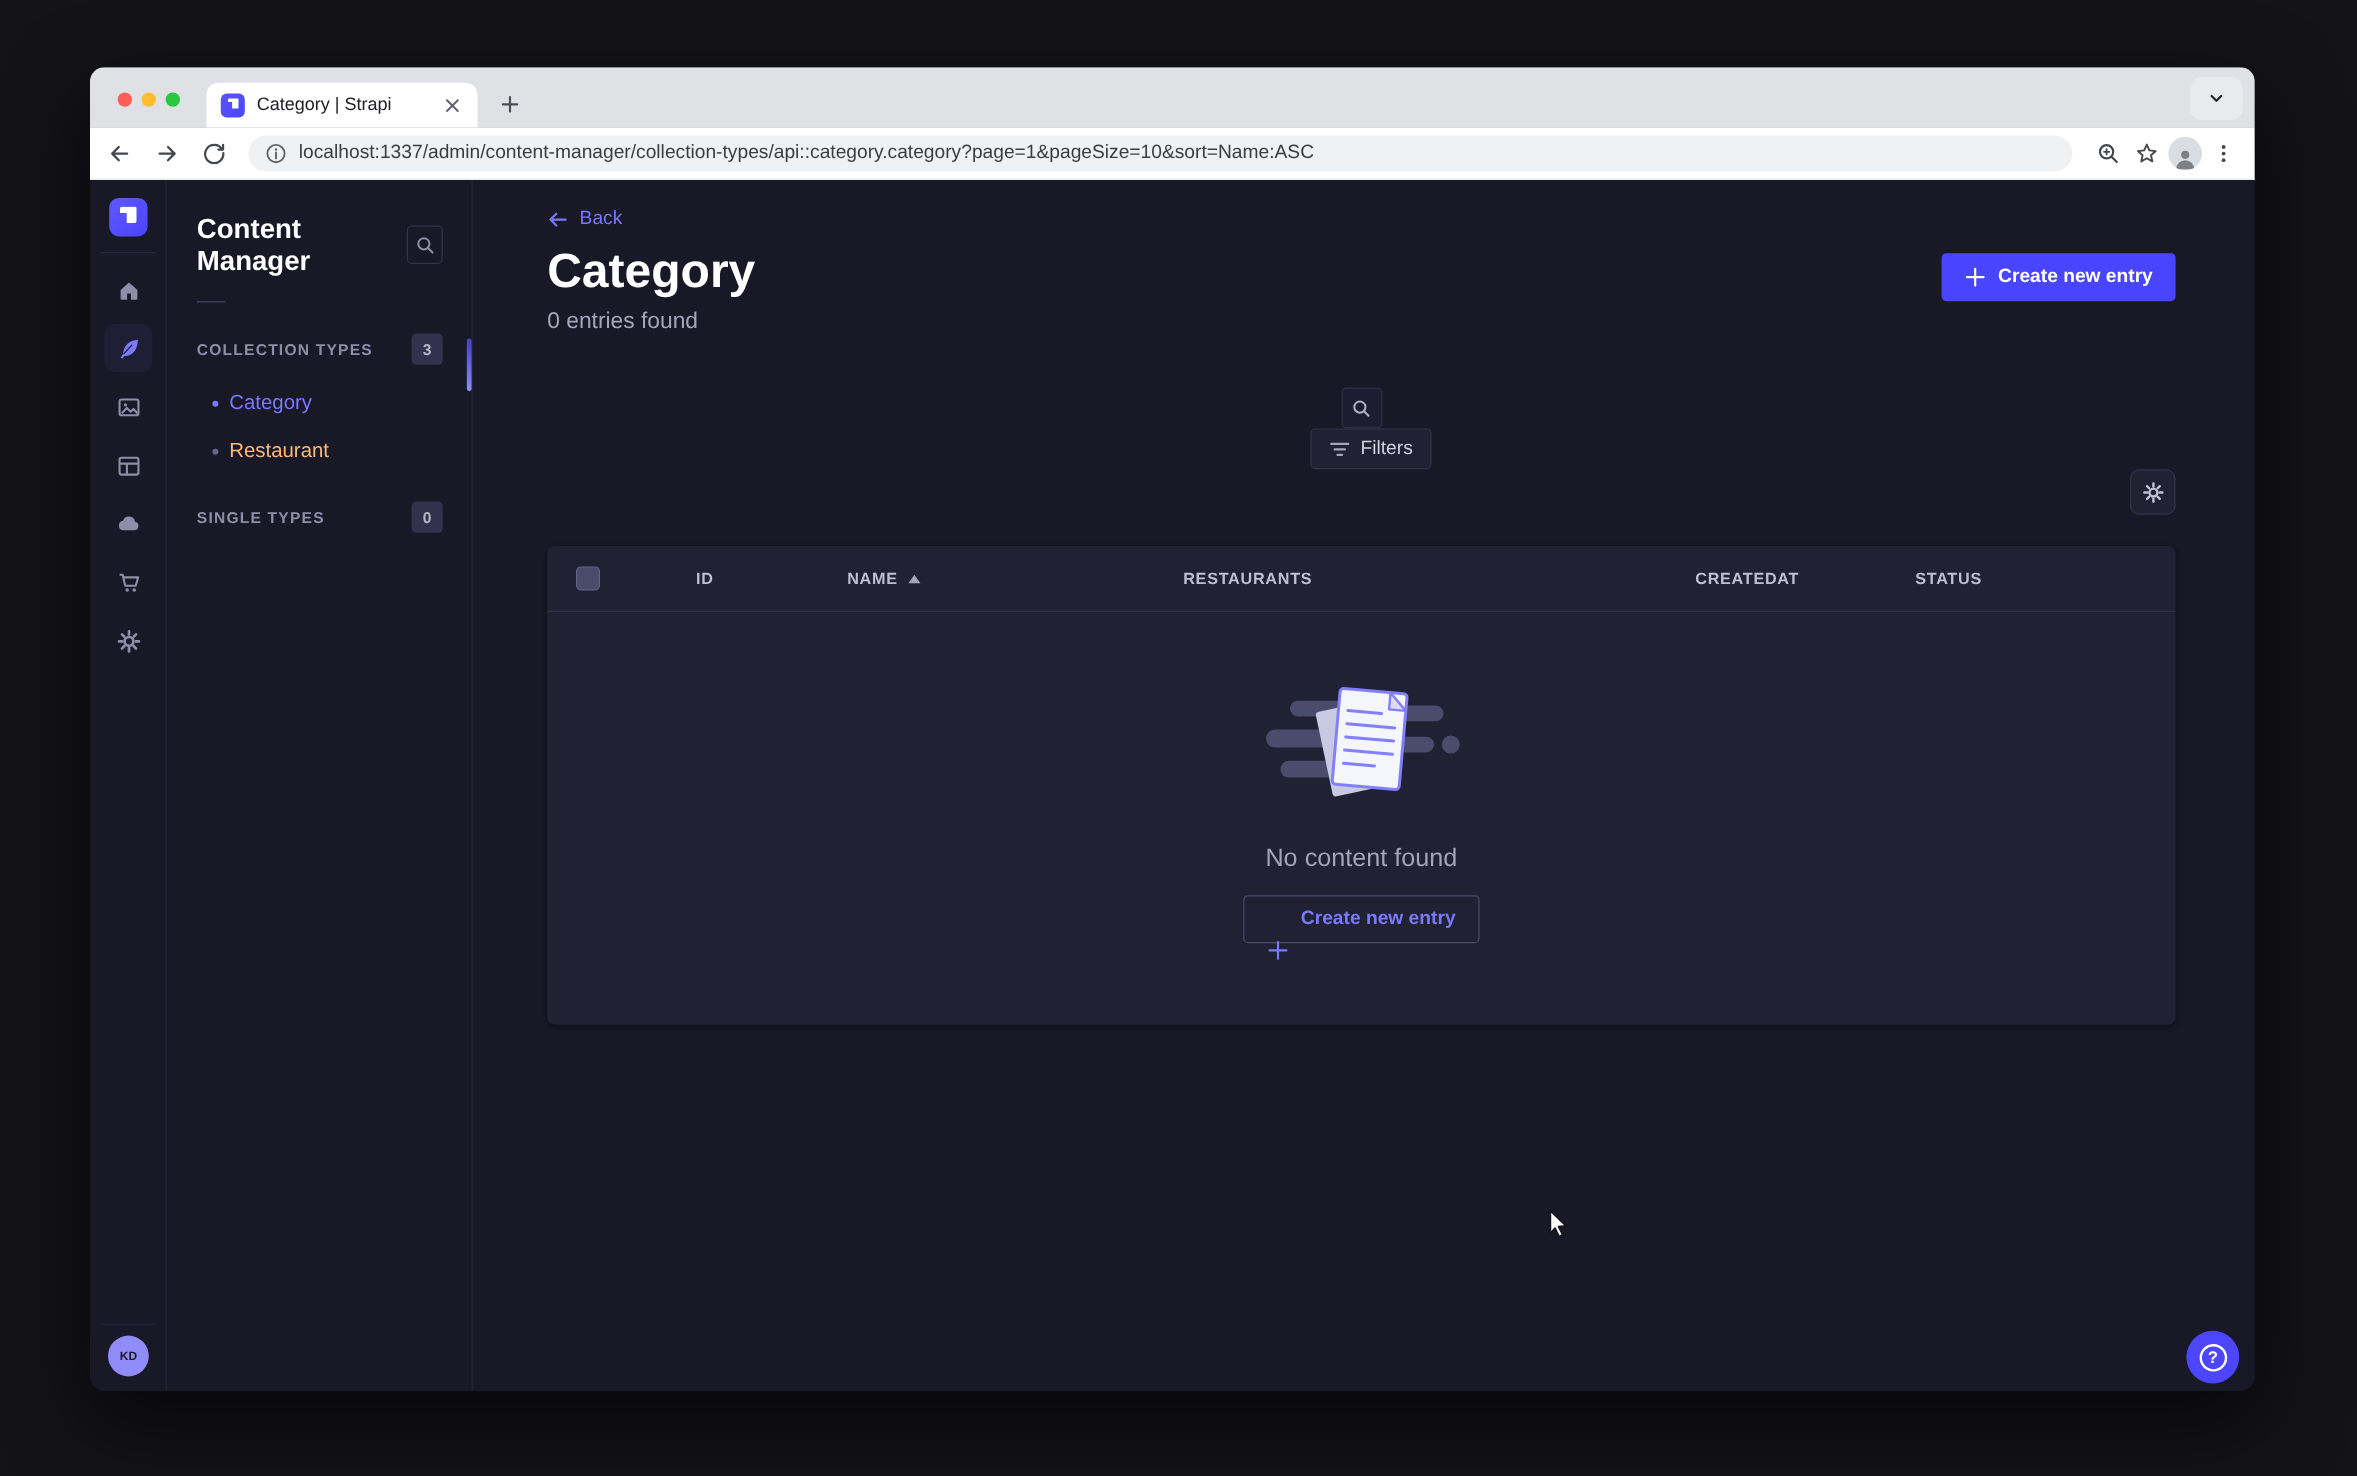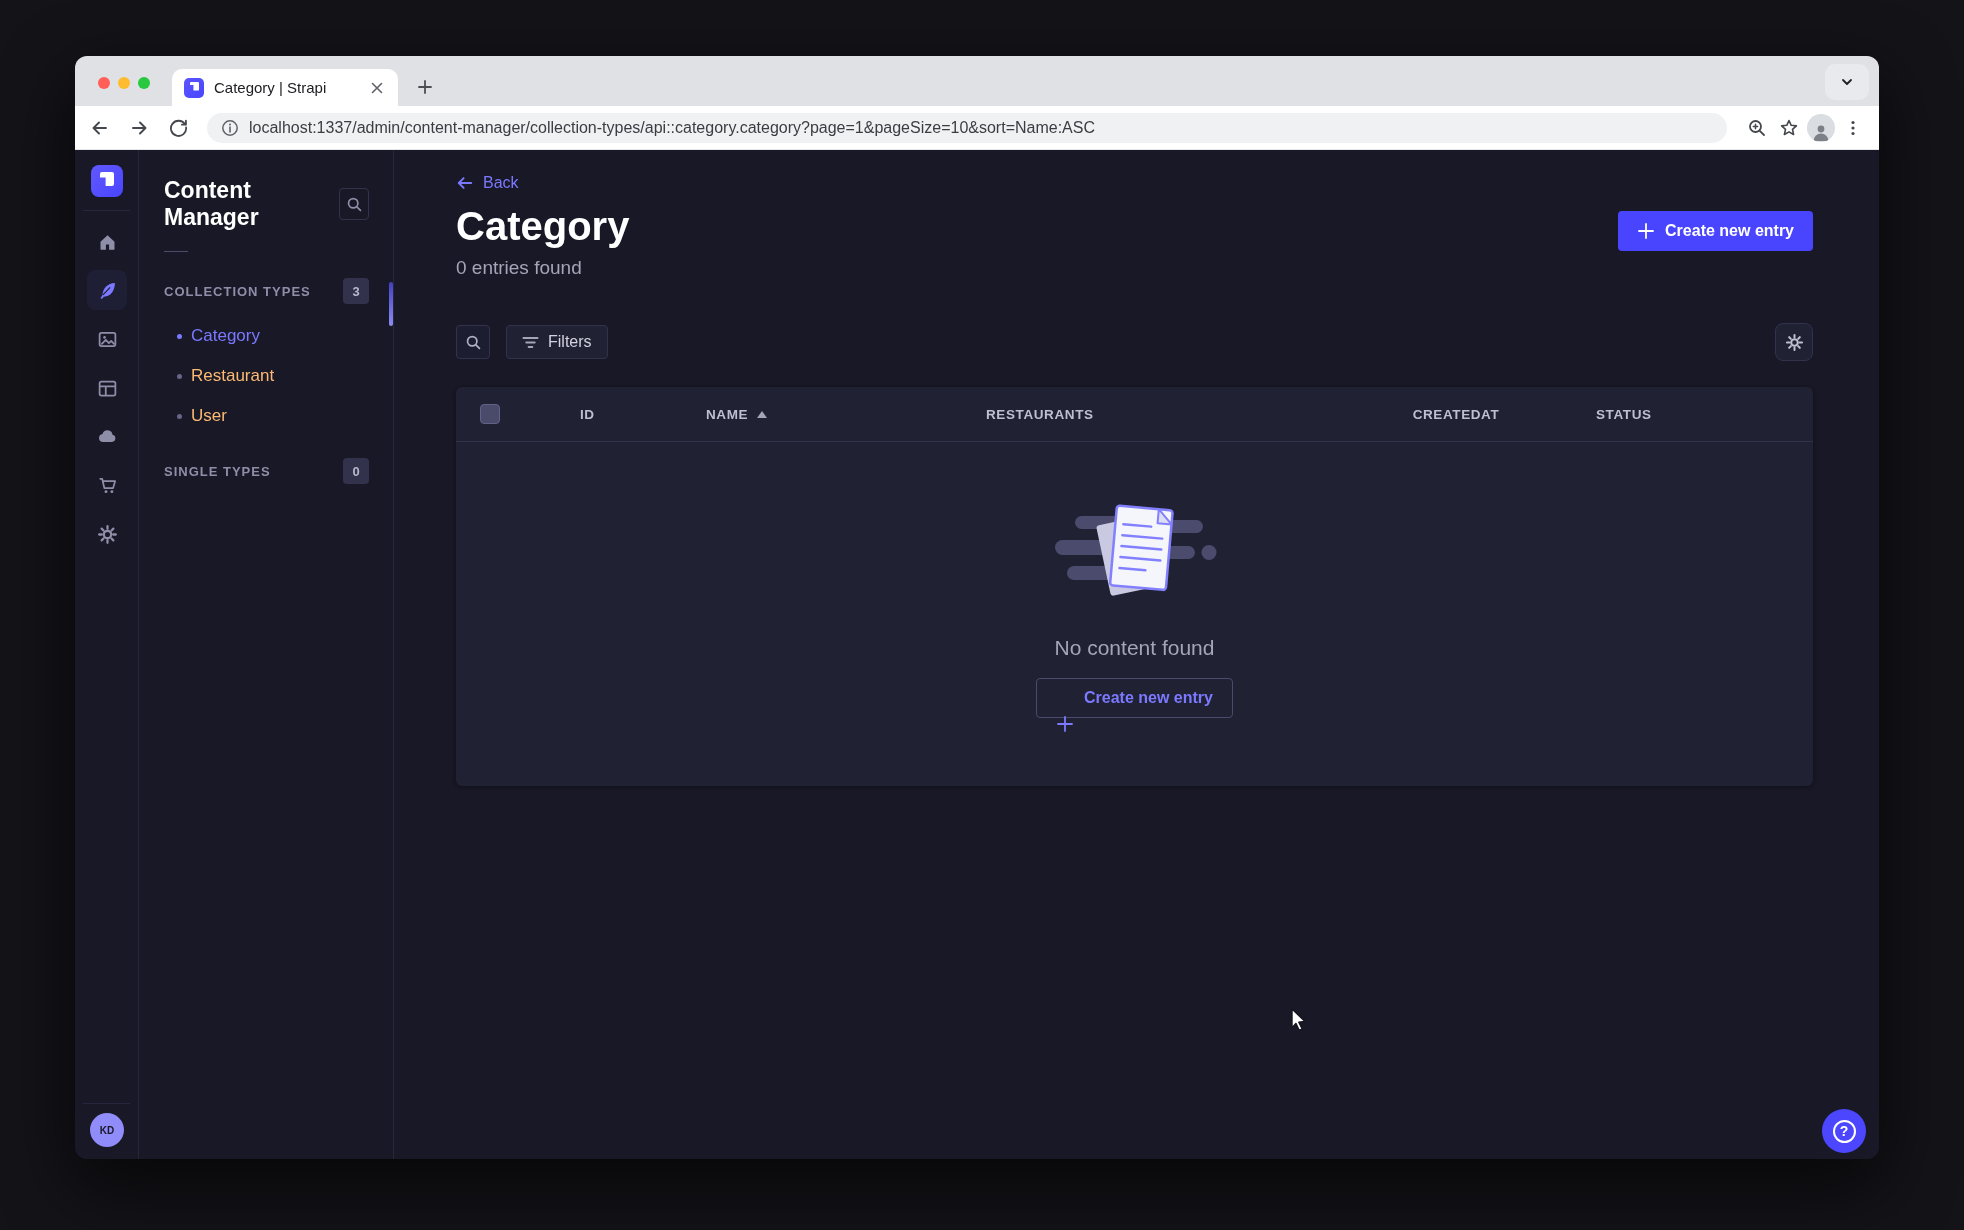--- a/index.html
+++ b/index.html
@@ -114,21 +114,21 @@
   
   .main { position:absolute; left:319px; right:0; top:0; bottom:0; padding:0 66px 0 62px; }
   .back-row { margin-top:24px; display:flex; align-items:center; gap:9px;
     color:#7b79ff; font-size:16px; width:fit-content; }
   .page-title { margin-top:12px; font-size:40px; font-weight:700; color:#ffffff; }
   .page-subtitle { margin-top:8px; font-size:19px; color:#a5a5ba; }
   .create-btn { position:absolute; right:66px; top:61px; height:40px; padding:0 19px;
     border-radius:4px; background:#4945ff; color:#ffffff; font-size:16px; font-weight:600;
     display:flex; align-items:center; gap:10px; border:none; }
 
-  .filter-row { margin-top:44px; display:flex; align-items:center; }
+  .filter-row { margin-top:44px; display:flex; align-items:center;flex-direction:column; }
   .icon-btn { width:34px; height:34px; border-radius:4px; border:1px solid #32324d;
     background:#1d1d31; display:flex; align-items:center; justify-content:center; color:#b0b0c4; }
   .filters-btn { height:34px; margin-left:16px; padding:0 15px; border-radius:4px;
     border:1px solid #32324d; background:#212134; color:#d2d2e0; font-size:16px;
     display:flex; align-items:center; gap:9px; }
   .view-settings-btn { margin-left:auto; width:38px; height:38px; border-radius:8px;
     border:1px solid #32324d; background:#212134; display:flex; align-items:center;
     justify-content:center; color:#c0c0d2; }
 
   
@@ -329,24 +329,20 @@
       </div>
 
       <div class="subnav-list">
         <div class="subnav-item active">
           <div class="bullet"></div>
           <span>Category</span>
         </div>
         <div class="subnav-item">
           <div class="bullet"></div>
           <span>Restaurant</span>
-        </div>
-        <div class="subnav-item">
-          <div class="bullet"></div>
-          <span>User</span>
         </div>
       </div>
 
       <div class="section-row" style="margin-top:22px">
         <div class="section-label">SINGLE TYPES</div>
         <div class="count-badge">0</div>
       </div>
 
       <div class="active-indicator"></div>
     </div>

